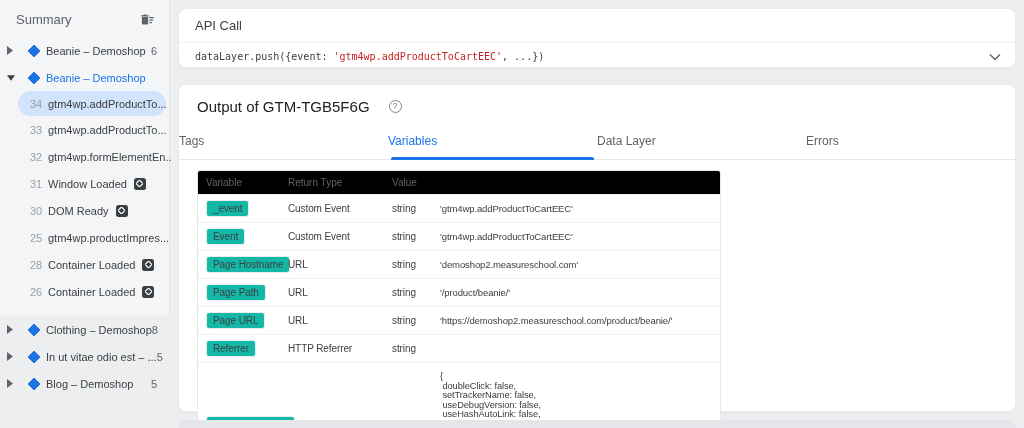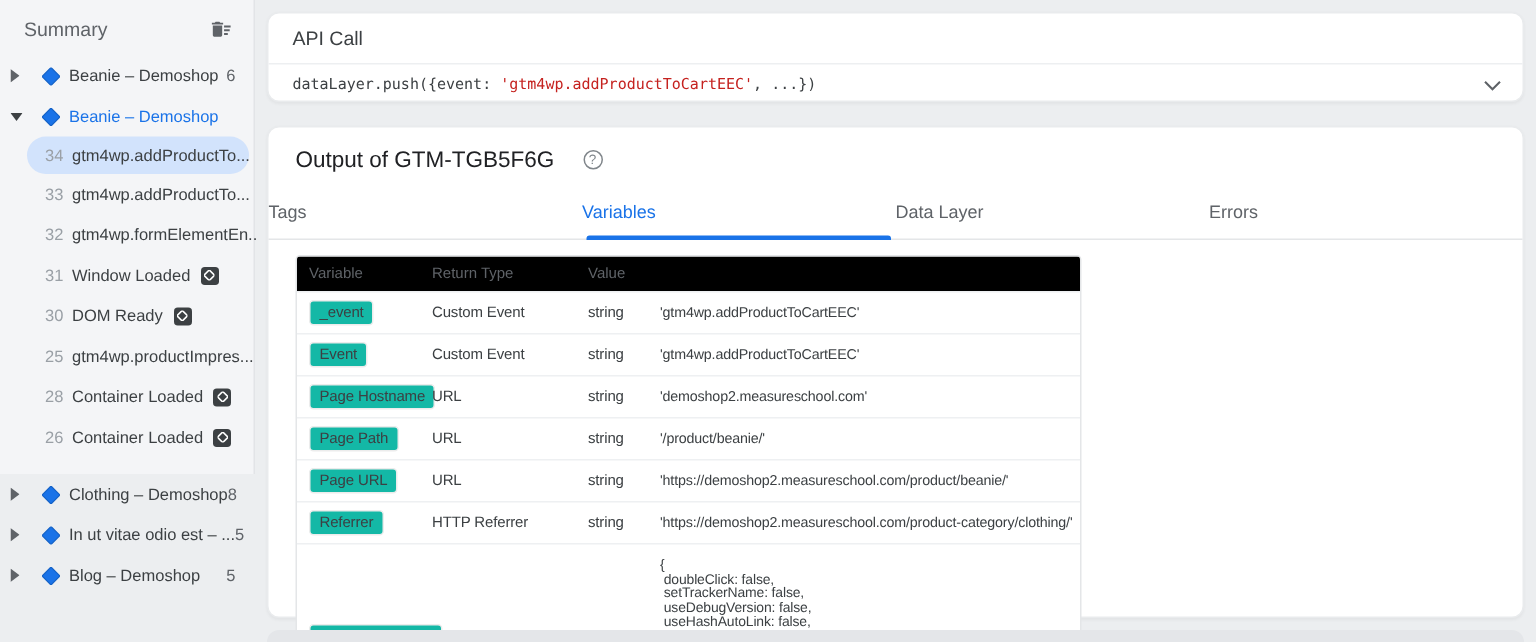--- a/index.html
+++ b/index.html
@@ -286,21 +286,20 @@
         <div class="td"><span class="chip">Page URL</span></div>
         <div class="td">URL</div>
         <div class="td">string</div>
         <div class="td val">'https://demoshop2.measureschool.com/product/beanie/'</div>
       </div>
 
       <div class="tr">
         <div class="td"><span class="chip">Referrer</span></div>
         <div class="td">HTTP Referrer</div>
         <div class="td">string</div>
-        <div class="td val">'https://demoshop2.measureschool.com/product-category/clothing/'</div>
       </div>
 
       <div class="tr">
         <div class="td"><span class="chip">UA-182127055-1</span></div>
         <div class="td">Google Analytics Settings</div>
         <div class="td">object</div>
         <div class="td">
             <div class="objblock">{
  doubleClick: false,
  setTrackerName: false,

